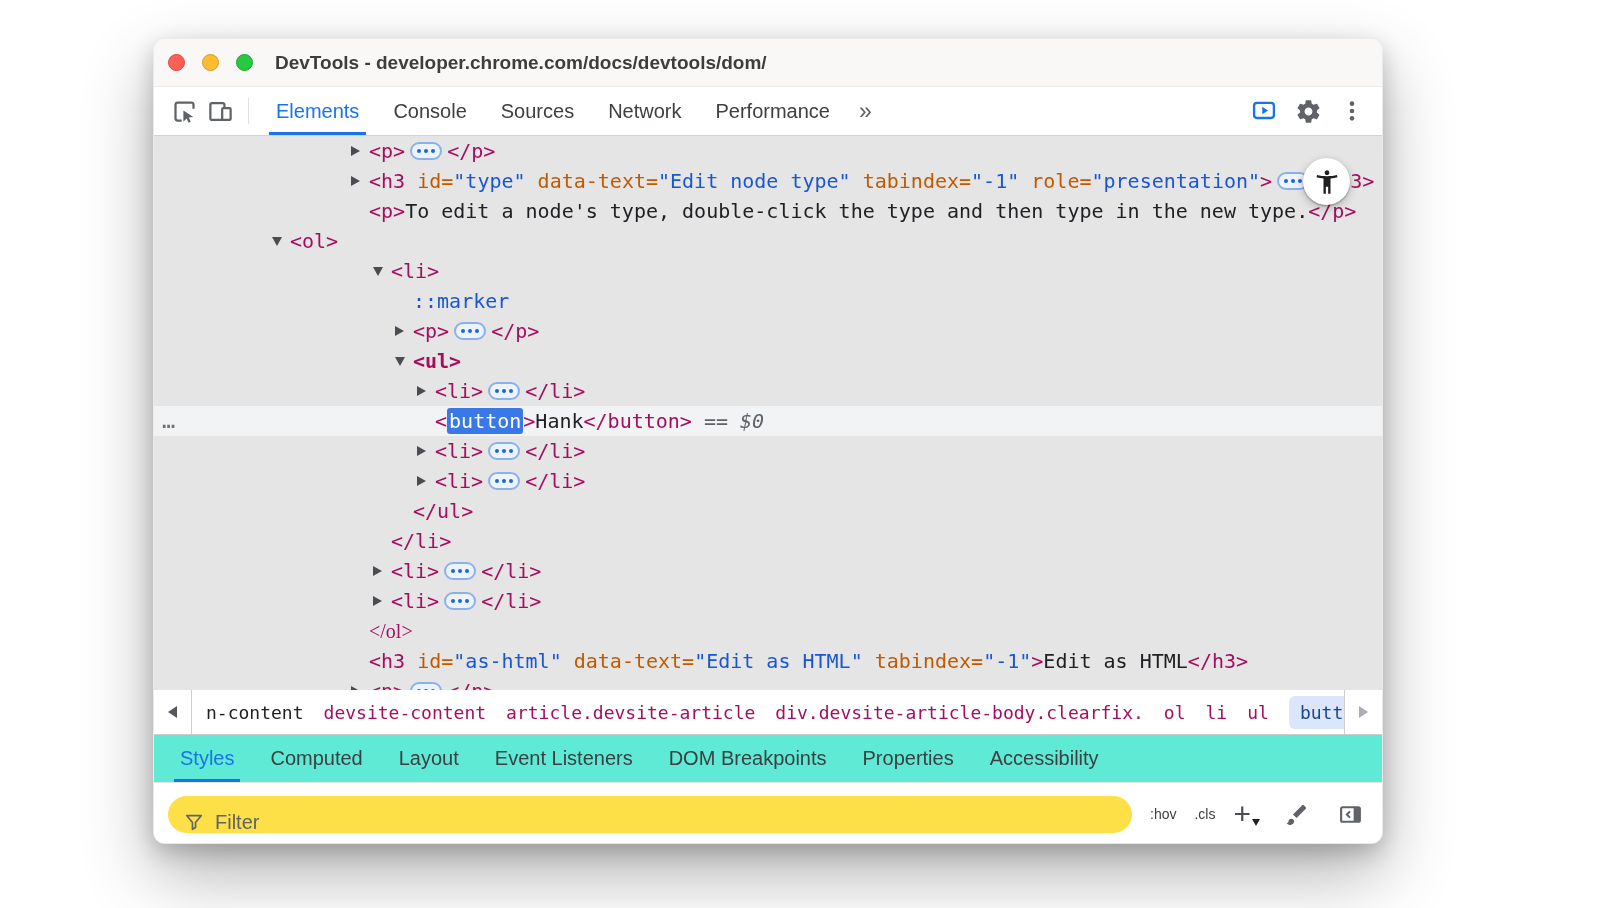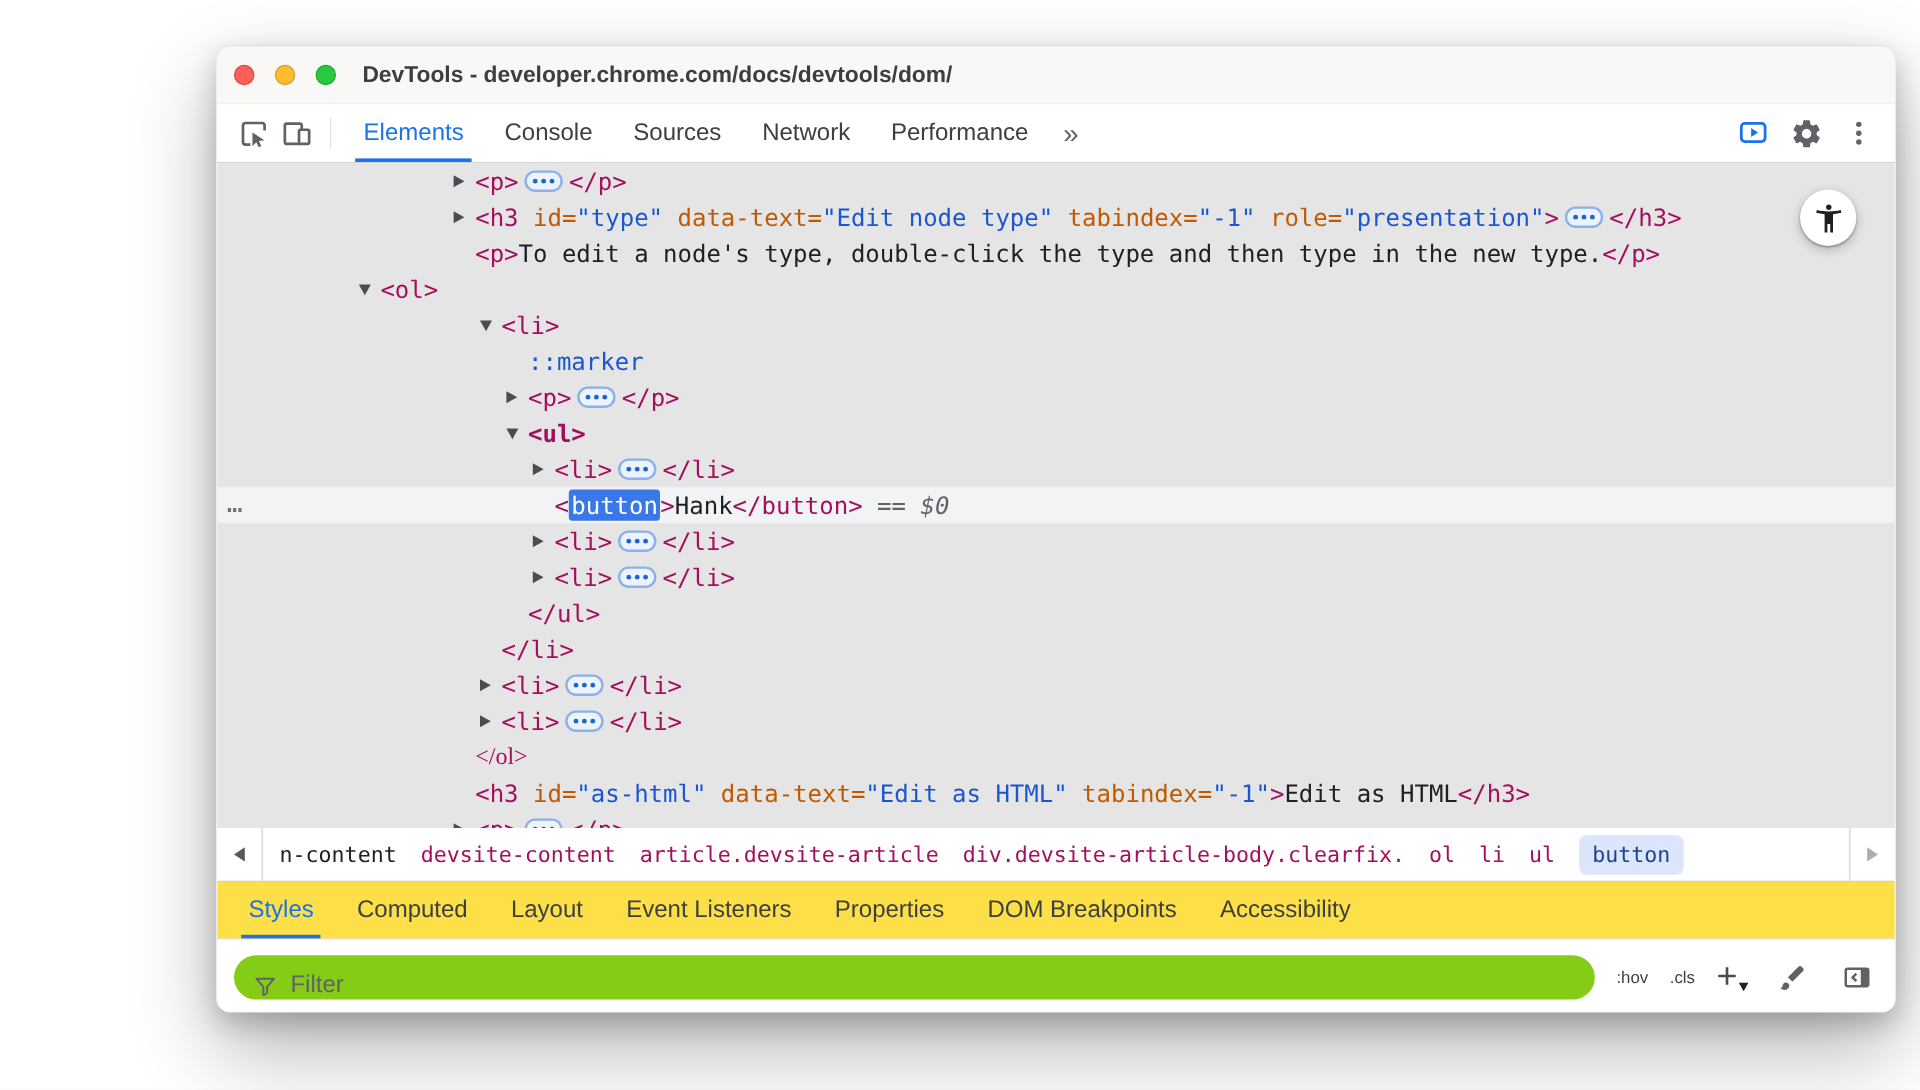--- a/index.html
+++ b/index.html
@@ -1,18 +1,18 @@
 <!DOCTYPE html>
 <html style="--c-accent: #1a73e8; --c-tag: #a50e5e; --c-attribute: #c05a00; --c-value: #1a56d2; --c-text: #202124; --c-muted: #5f6368; --c-selected_row_bg: #f1f3f4; --c-selection_bg: #3b78e7; --c-crumb_selected_bg: #dbe5fb;"><head>
 <meta charset="utf-8">
 <style>
   *{margin:0;padding:0;box-sizing:border-box}
   html,body{width:1600px;height:908px;background:#ffffff;font-family:"Liberation Sans","DejaVu Sans",sans-serif;overflow:hidden}
 
-  .window{position:absolute;left:180px;top:38px;width:1400px;height:806px;background:#fff;
+  .window{position:absolute;left:153px;top:38px;width:1230px;height:806px;background:#fff;
     border-radius:12px;border:1px solid rgba(0,0,0,.08);
     box-shadow:0 8px 22px rgba(0,0,0,.20),0 30px 70px rgba(0,0,0,.30);overflow:hidden}
 
   
   .titlebar{height:48px;background:#f9f8f7;display:flex;align-items:center;padding:0 14px;border-bottom:1px solid #efedec}
   .lights{display:flex;gap:17px;align-items:center}
   .light{width:17px;height:17px;border-radius:50%;display:block}
   .light.red{background:#ff5f57;border:1px solid #e0443e}
   .light.yellow{background:#febc2e;border:1px solid #d89e24}
   .light.green{background:#28c840;border:1px solid #1aab29}
@@ -61,28 +61,28 @@
   .bc-btn.right{border-left:1px solid #cfcdcc}
   .crumbs{display:flex;align-items:center;gap:20px;padding:0 14px;overflow:hidden;flex:1;min-width:0}
   .crumb{color:var(--c-tag,#a50e5e);white-space:nowrap;flex:none}
   .crumb.plain{color:#202124}
   .crumb.sel{background:var(--c-crumb_selected_bg,#dbe5fb);color:#1c4587;padding:6px 11px;border-radius:6px}
   .tri{width:0;height:0;display:block}
   .tri.l{border-right:9px solid #55585c;border-top:6px solid transparent;border-bottom:6px solid transparent}
   .tri.r{border-left:9px solid #abaeb3;border-top:6px solid transparent;border-bottom:6px solid transparent}
 
   
-  .stabs{height:48px;display:flex;align-items:stretch;padding-left:8px;border-bottom:1px solid #e6e4e3;background:#fde047}
+  .stabs{height:48px;display:flex;align-items:stretch;padding-left:8px;border-bottom:1px solid #e6e4e3;background:#5eead4}
   .stab{display:flex;align-items:center;padding:0 18px;font-size:20px;color:#3c4043;position:relative;white-space:nowrap}
   .stab.active{color:var(--c-accent,#1a73e8)}
   .stab.active:after{content:"";position:absolute;left:12px;right:12px;bottom:0;height:3px;background:var(--c-accent,#1a73e8)}
 
   
   .fbar{height:62px;display:flex;align-items:center;padding:0 14px;gap:18px;background:#fff}
-  .finput{flex:1;height:37px;background:#84cc16;border-radius:19px;display:flex;align-items:flex-end;gap:10px;padding:0 15px}
+  .finput{flex:1;height:37px;background:#fde047;border-radius:19px;display:flex;align-items:flex-start;gap:10px;padding:15px 15px}
   .finput .ph{font-size:20px;color:#5f6368}
   .ftoggle{font-size:14px;color:#3c4043;flex:none}
   .fplus{display:flex;align-items:center;flex:none}
   .fplus .plus{font-size:30px;color:#4a4d51;line-height:30px}
   .caret{width:0;height:0;border-top:7px solid #202124;border-left:4px solid transparent;border-right:4px solid transparent;margin:16px 0 0 1px}
 </style>
 </head>
 <body>
 
 <div class="window">
@@ -184,22 +184,22 @@
     <div class="bc-btn right">
       <span class="tri r"></span>
     </div>
   </div>
 
   <div class="stabs">
       <div class="stab active">Styles</div>
       <div class="stab">Computed</div>
       <div class="stab">Layout</div>
       <div class="stab">Event Listeners</div>
+      <div class="stab">DOM Breakpoints</div>
       <div class="stab">Properties</div>
-      <div class="stab">DOM Breakpoints</div>
       <div class="stab">Accessibility</div>
     </div>
 
   <div class="fbar">
     <div class="finput">
       <svg width="22" height="22" viewBox="0 0 24 24">
         <path d="M4 5h16l-6.3 7.5V18l-3.4 2v-7.5L4 5z" fill="none" stroke="#5f6368" stroke-width="1.8" stroke-linejoin="round"></path>
       </svg>
       <span class="ph">Filter</span>
     </div>

